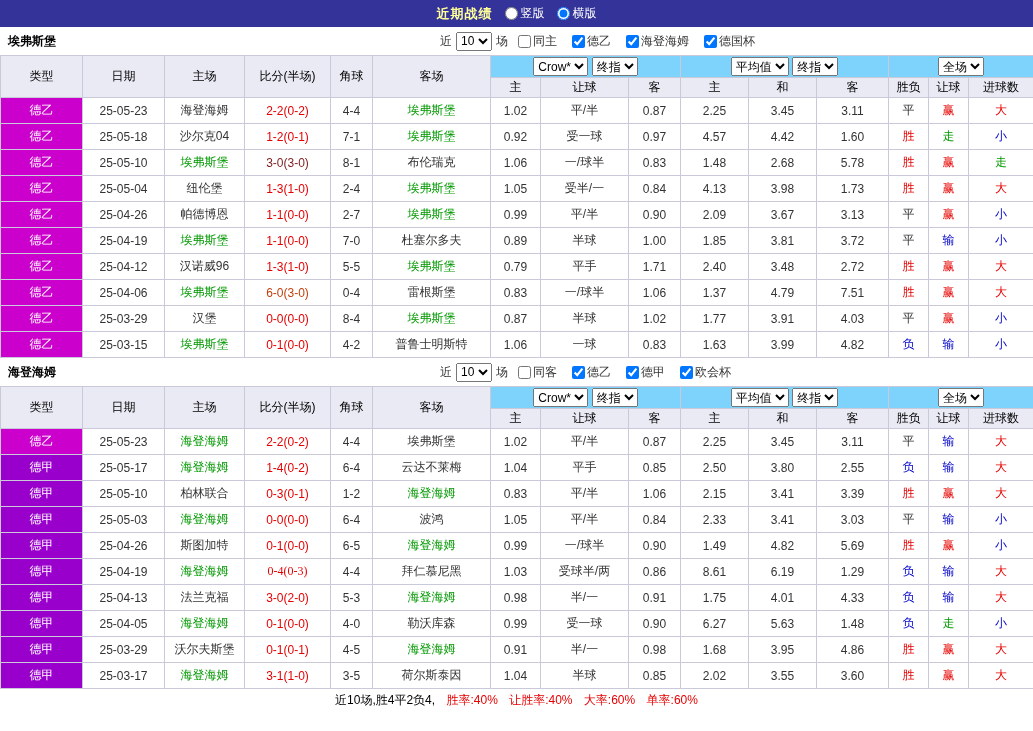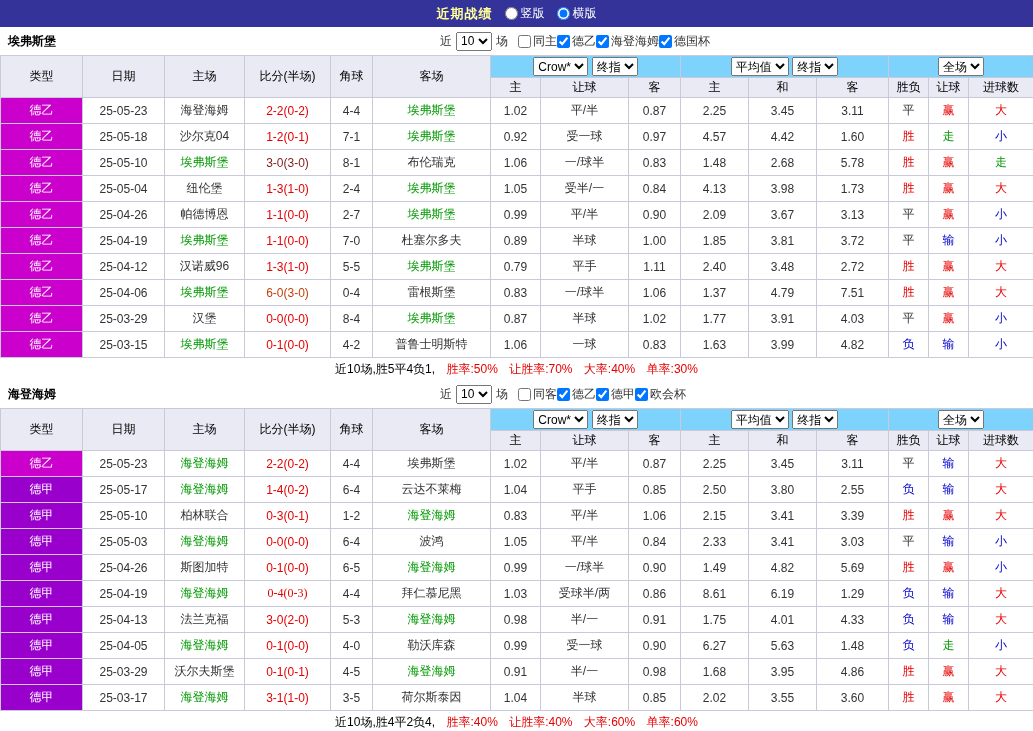--- a/index.html
+++ b/index.html
@@ -10,21 +10,21 @@
   }
   
   .topbar { height:27px; background:#333399; display:flex; align-items:center; justify-content:center; gap:12px; }
   .topbar .title { color:#ffff99; font-weight:bold; font-size:13px; letter-spacing:1px; }
   .vradio { display:inline-flex; align-items:center; gap:3px; color:#fff; cursor:pointer; }
   .vradio input { margin:0; }
   
   .filterbar { height:28px; display:flex; align-items:center; background:#fff; }
   .teamname { font-weight:bold; color:#000; padding-left:8px; width:440px; flex:0 0 auto; }
   .filters { display:flex; align-items:center; gap:4px; }
-  .cbgroup { display:inline-flex; align-items:center; gap:0; margin-left:6px; }
+  .cbgroup { display:inline-flex; align-items:center; gap:15px; margin-left:6px; }
   .cb { display:inline-flex; align-items:center; gap:2px; cursor:pointer; color:#333; }
   .cb input { margin:0; }
   .sel { font-size:12px; font-family:inherit; height:19px; }
   
   table.grid { width:1033px; border-collapse:collapse; table-layout:fixed; text-align:center; }
   .grid th, .grid td { border:1px solid #c9c9da; padding:0 1px; height:26px; overflow:hidden; white-space:nowrap; }
   .grid thead th { background:#eaeaf5; font-weight:normal; color:#000; }
   .grid thead tr.h1 th { height:22px; }
   .grid thead tr.h2 th { height:20px; }
   .grid thead th.selcell { background:#7dd3fc; }
@@ -232,21 +232,21 @@
         </tr>
         <tr>
           <td style="background: rgb(204, 0, 204); color: rgb(255, 255, 255);">德乙</td>
           <td>25-04-12</td>
           <td>汉诺威96</td>
           <td style="color: rgb(230, 0, 0);">1-3(1-0)</td>
           <td>5-5</td>
           <td style="color: rgb(0, 153, 0);">埃弗斯堡</td>
           <td>0.79</td>
           <td>平手</td>
-          <td>1.11</td>
+          <td>1.71</td>
           <td>2.40</td>
           <td>3.48</td>
           <td>2.72</td>
           <td style="color: rgb(230, 0, 0);">胜</td>
           <td style="color: rgb(230, 0, 0);">赢</td>
           <td style="color: rgb(230, 0, 0);">大</td>
         </tr>
         <tr>
           <td style="background: rgb(204, 0, 204); color: rgb(255, 255, 255);">德乙</td>
           <td>25-04-06</td>
@@ -293,27 +293,20 @@
           <td>0.83</td>
           <td>1.63</td>
           <td>3.99</td>
           <td>4.82</td>
           <td style="color: rgb(0, 0, 204);">负</td>
           <td style="color: rgb(0, 0, 204);">输</td>
           <td style="color: rgb(0, 0, 204);">小</td>
         </tr>
       </tbody>
   </table>
-  <div class="summary">
-    <span>近10场,胜5平4负1,</span>
-    <span class="stat" style="color: rgb(230, 0, 0);">胜率:50%</span>
-    <span class="stat" style="color: rgb(230, 0, 0);">让胜率:70%</span>
-    <span class="stat" style="color: rgb(230, 0, 0);">大率:40%</span>
-    <span class="stat" style="color: rgb(230, 0, 0);">单率:30%</span>
-  </div>
 </div>
 
 <div class="section">
   <div class="filterbar">
     <span class="teamname">海登海姆</span>
     <div class="filters">
       <span>近</span>
       <select class="sel">
         <option>10</option>
       </select>

